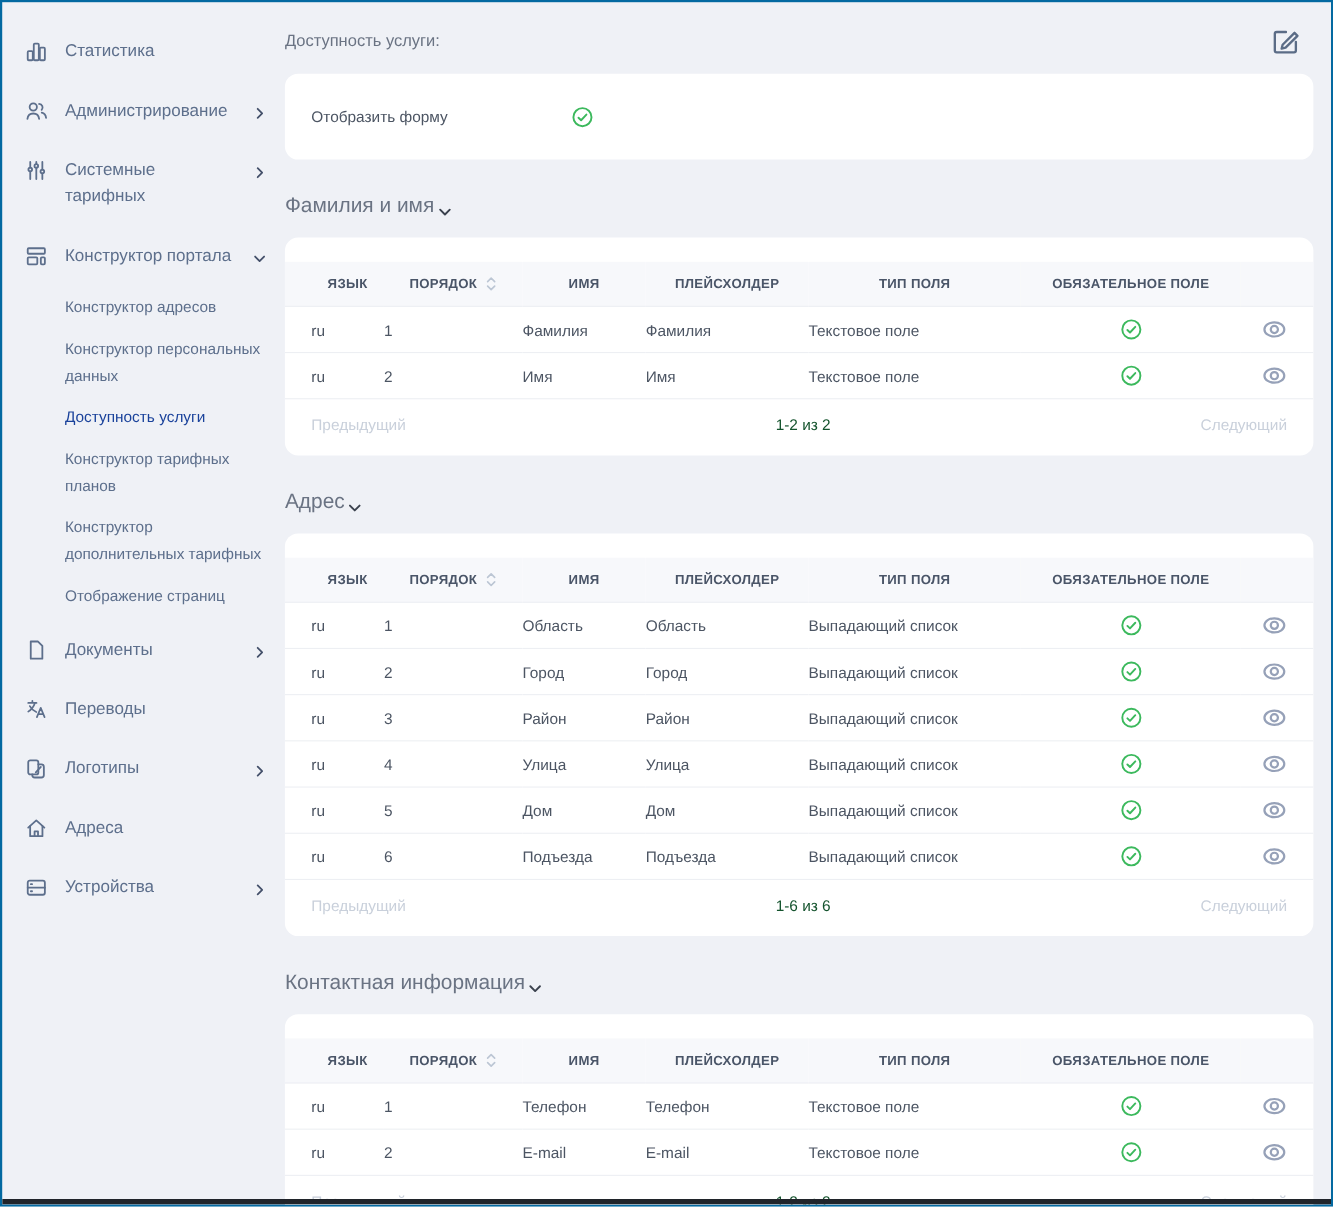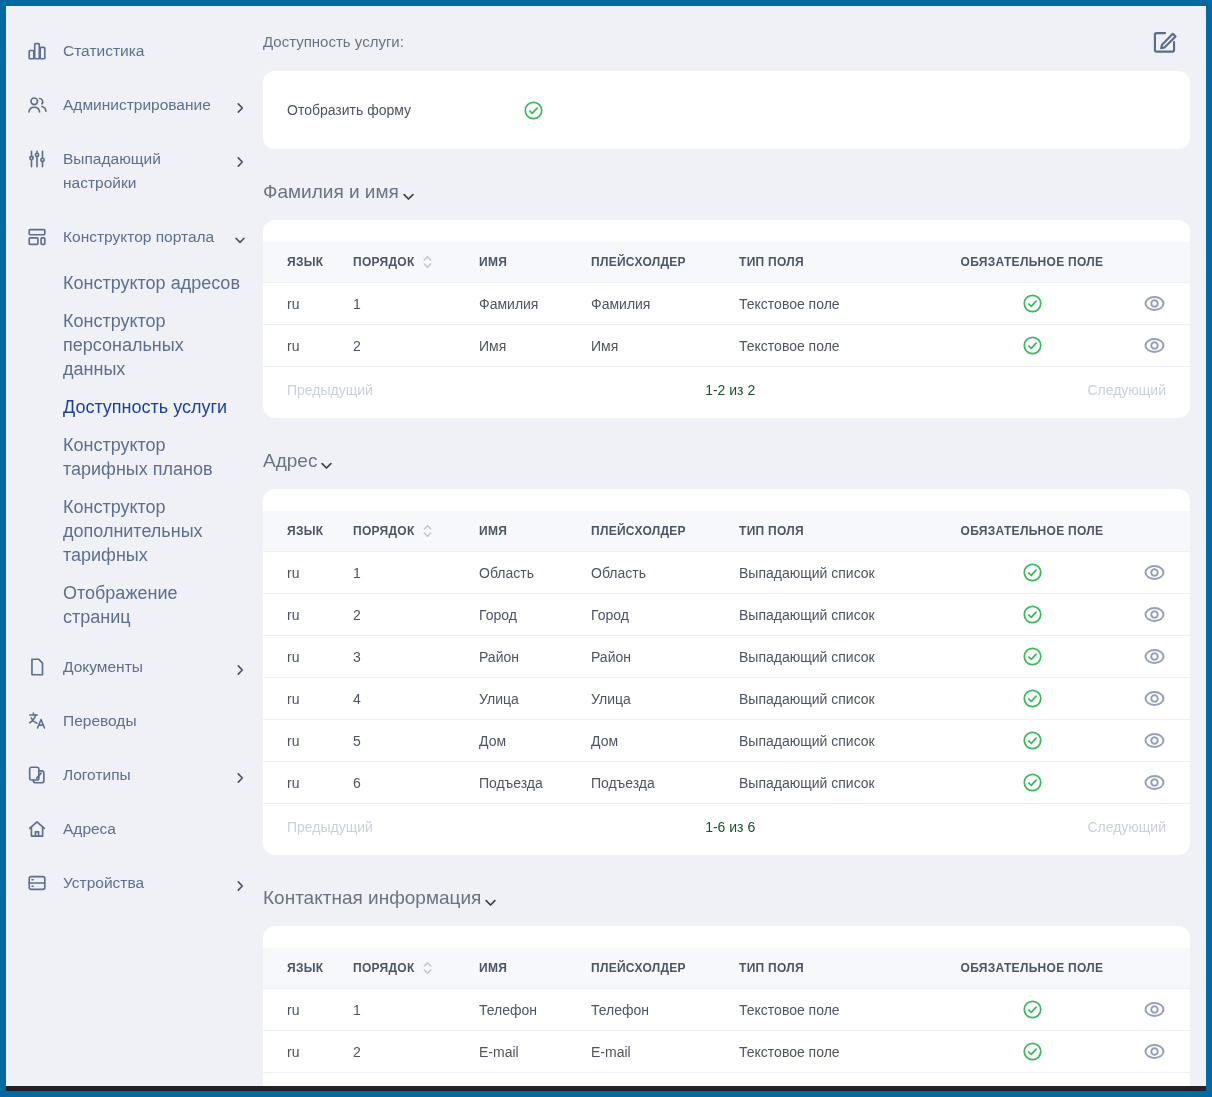--- a/index.html
+++ b/index.html
@@ -1,33 +1,33 @@
 <!DOCTYPE html>
 <html><head>
 <meta charset="utf-8">
 <style>
   html,body { margin:0; padding:0; }
   body { font-family:"Liberation Sans", sans-serif; background:#fff; }
   .frame {
     position:relative; width:1212px; height:1097px; box-sizing:border-box;
-    border:6px solid #0369a1; background:#eff1f6; display:flex; overflow:hidden;
+    border:2px solid #0369a1; background:#eff1f6; display:flex; overflow:hidden;
   }
   .bottom-strip { position:absolute; left:0; right:0; bottom:0; height:5px; background:#20242a; z-index:5; }
 
   
   .sidebar { flex:0 0 257px; width:257px; box-sizing:border-box; padding-top:18px; overflow:hidden; }
   .nav-item { display:flex; align-items:flex-start; gap:15px; padding:15px 16px 15px 20px;
               color:#5d6f8c; font-size:15.5px; line-height:24px; cursor:pointer; }
   .nav-icon { width:22px; height:22px; flex:0 0 22px; margin-top:1px; color:#5d6f8c; }
   .nav-icon svg { width:100%; height:100%; }
   .nav-label { flex:1; }
   .nav-chevron { width:14px; height:14px; flex:0 0 14px; margin-top:5px; color:#44506a; }
   .nav-chevron svg { width:100%; height:100%; }
   .subnav { padding:0 16px 4px 57px; }
-  .subnav-item { padding:7px 0; font-size:18px; line-height:24px; color:#5d6f8c; cursor:pointer; }
+  .subnav-item { padding:7px 0; font-size:14px; line-height:24px; color:#5d6f8c; cursor:pointer; }
   .subnav-item.active { color:#1a429b; font-weight:normal; }
 
   
   .main { flex:1; box-sizing:border-box; padding:16px 16px 20px 0; }
   .page-header { display:flex; align-items:center; justify-content:space-between; margin:6px 0 16px; }
   .page-title { font-size:15px; color:#6a7383; line-height:24px; }
   .edit-btn { background:none; border:none; padding:0; margin-right:12px; width:27px; height:27px;
               color:#5b6c86; cursor:pointer; }
   .edit-btn svg { width:100%; height:100%; }
 
@@ -36,21 +36,21 @@
   .form-label { font-size:14px; color:#4c5563; width:236px; }
   .check-ic svg { width:21px; height:21px; display:block; }
 
   .section-title { display:flex; align-items:center; gap:2px; font-size:19px; color:#6a7383;
                    margin:31px 0 16px; cursor:pointer; line-height:24px; }
   .sec-chev { width:15px; height:15px; color:#3b424e; }
   .sec-chev svg { width:100%; height:100%; display:block; margin-top:4px; }
 
   .table-card { padding-top:22px; overflow:hidden; }
   table { width:100%; border-collapse:collapse; font-size:14px; table-layout:fixed; }
-  thead th { background:#f7f8fb; color:#4a5568; font-size:12px; font-weight:bold; text-align:left;
+  thead th { background:#f7f8fb; color:#4a5568; font-size:12px; font-weight:bold; text-align:center;
              height:40px; padding:0; letter-spacing:.3px; }
   th.first, td.first { padding-left:24px; }
   tbody td { height:41px; border-top:1px solid #edeff3; color:#4c5563; padding:0; }
   th.center, td.center { text-align:center; }
   td.eye-cell { text-align:right; padding-right:24px; }
   .eye-ic { display:inline-block; width:23px; height:23px; color:#96a1b8; cursor:pointer; vertical-align:middle; }
   .eye-ic svg { width:100%; height:100%; }
   .td-check { display:inline-block; width:21px; height:21px; vertical-align:middle; }
   .th-sort { display:inline-flex; align-items:center; gap:7px; }
   .sort-ic { width:11px; height:16px; color:#bcc6d4; cursor:pointer; }
@@ -88,21 +88,21 @@
         </div>
         <div class="nav-item">
           <span class="nav-icon"><svg viewBox="0 0 24 24" fill="none" stroke="currentColor" stroke-linecap="round" stroke-linejoin="round" stroke-width="1.8">
               <path d="M6 3.5v5.7M6 12.8v7.7"></path>
               <circle cx="6" cy="11" r="1.8"></circle>
               <path d="M12 3.5v2.2M12 9.3v11.2"></path>
               <circle cx="12" cy="7.5" r="1.8"></circle>
               <path d="M18 3.5v7.7M18 14.8v5.7"></path>
               <circle cx="18" cy="13" r="1.8"></circle>
             </svg></span>
-          <span class="nav-label">Выпадающий настройки</span>
+          <span class="nav-label">Системные тарифных</span>
           <span class="nav-chevron"><svg viewBox="0 0 24 24" fill="none" stroke="currentColor" stroke-linecap="round" stroke-linejoin="round" stroke-width="2.8">
               <path d="M9 5l7 7-7 7"></path>
             </svg></span>
         </div>
         <div class="nav-item">
           <span class="nav-icon"><svg viewBox="0 0 24 24" fill="none" stroke="currentColor" stroke-linecap="round" stroke-linejoin="round" stroke-width="1.8">
               <rect x="3.5" y="4" width="17" height="5.5" rx="1"></rect>
               <rect x="3.5" y="13" width="9.5" height="7" rx="1"></rect>
               <rect x="16.5" y="13" width="4" height="7" rx="1"></rect>
             </svg></span>

